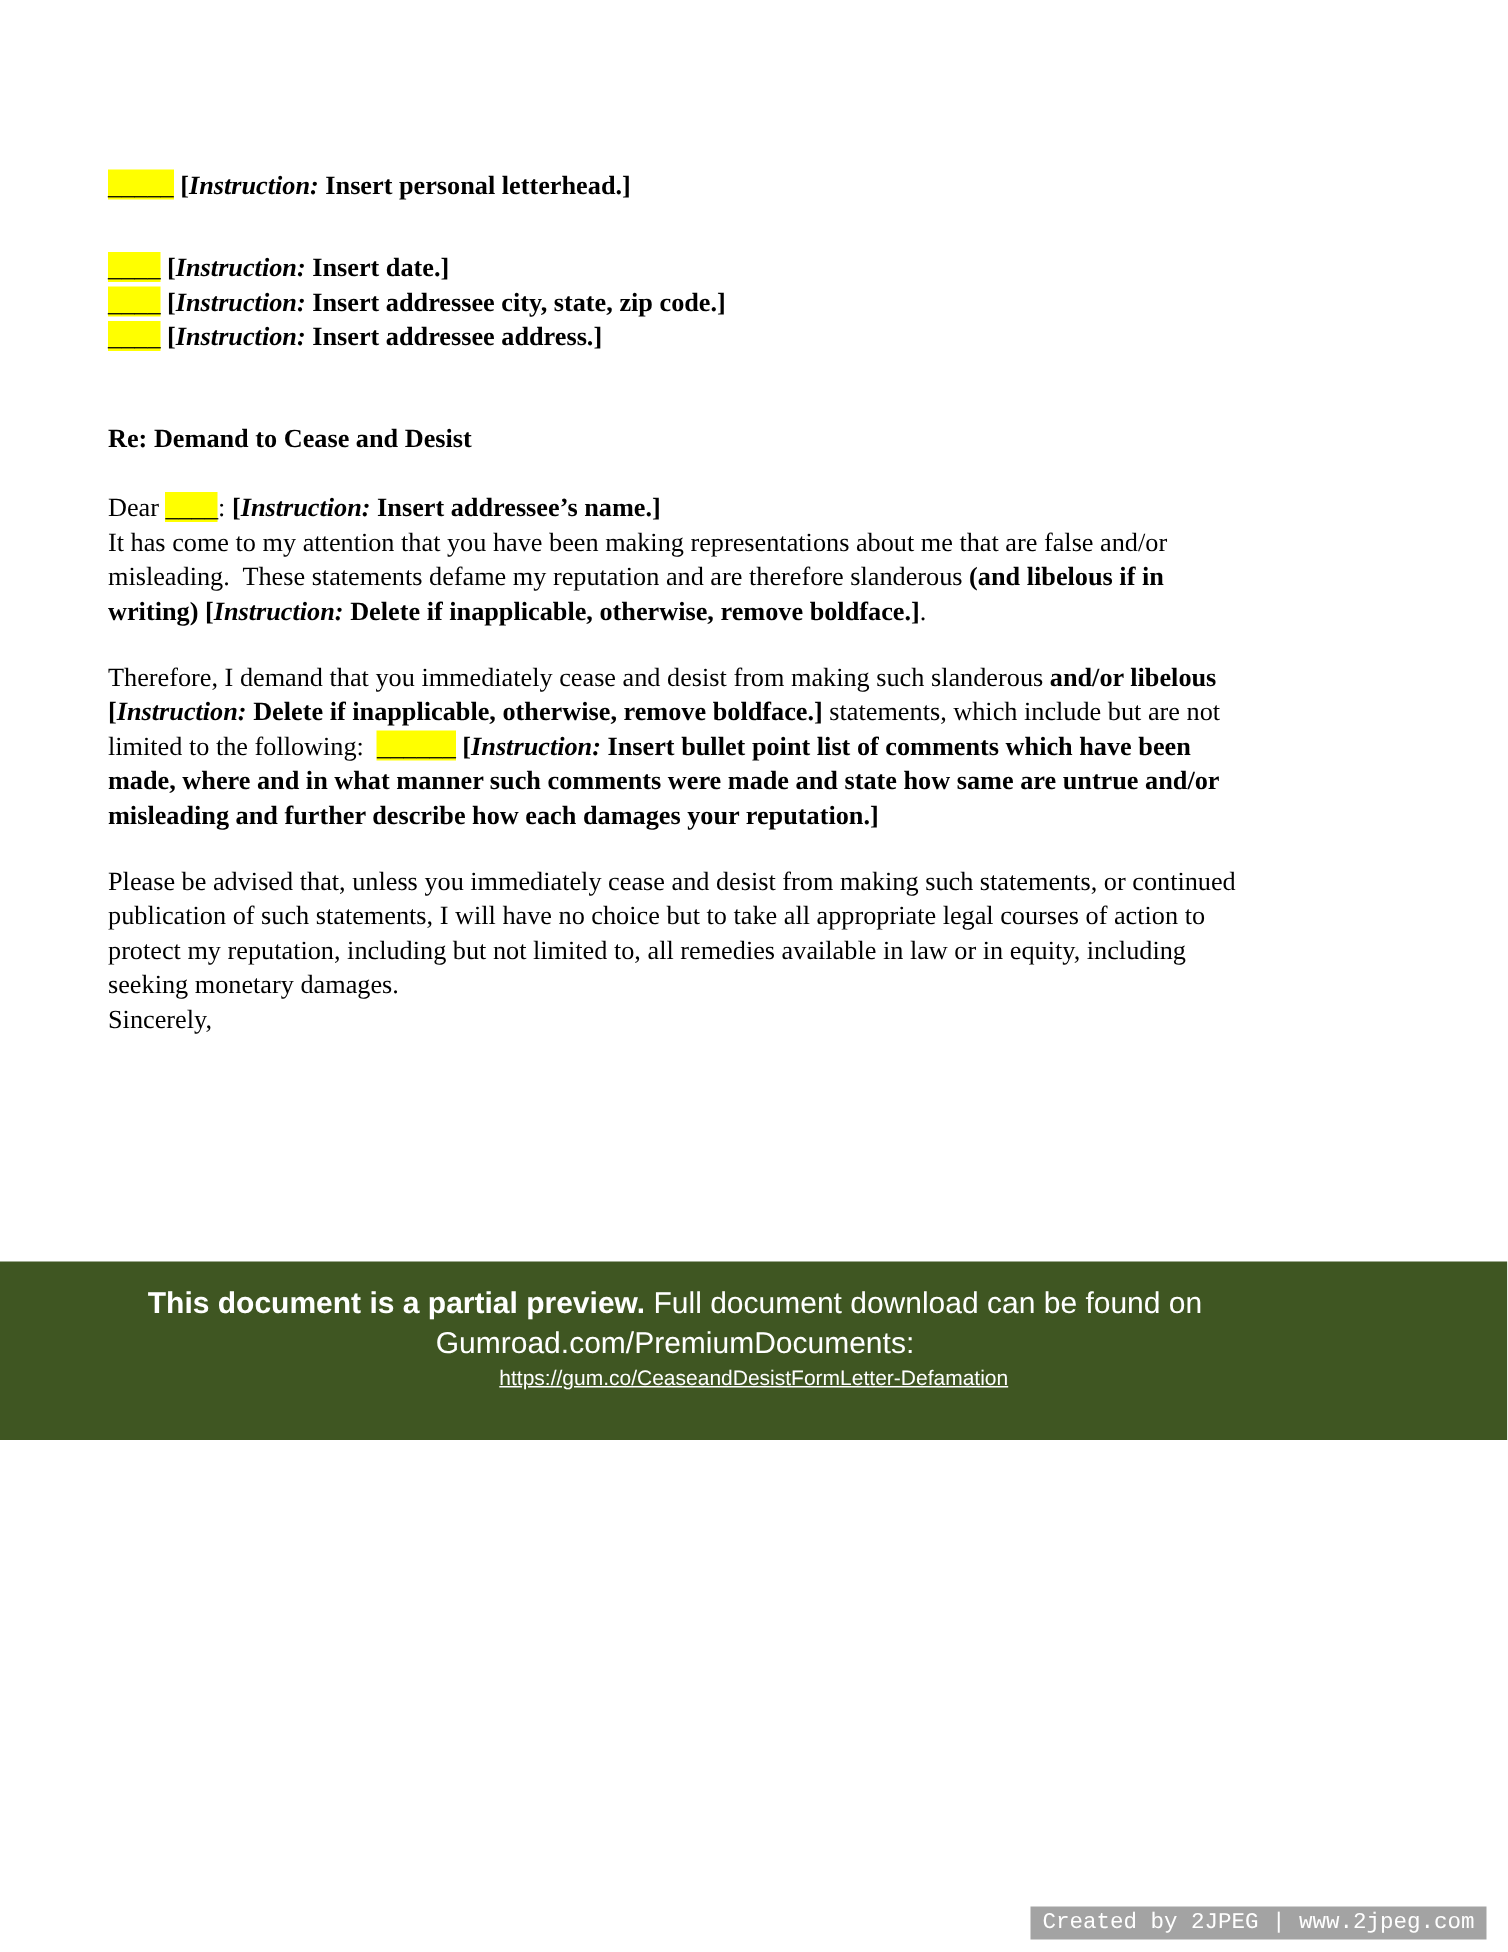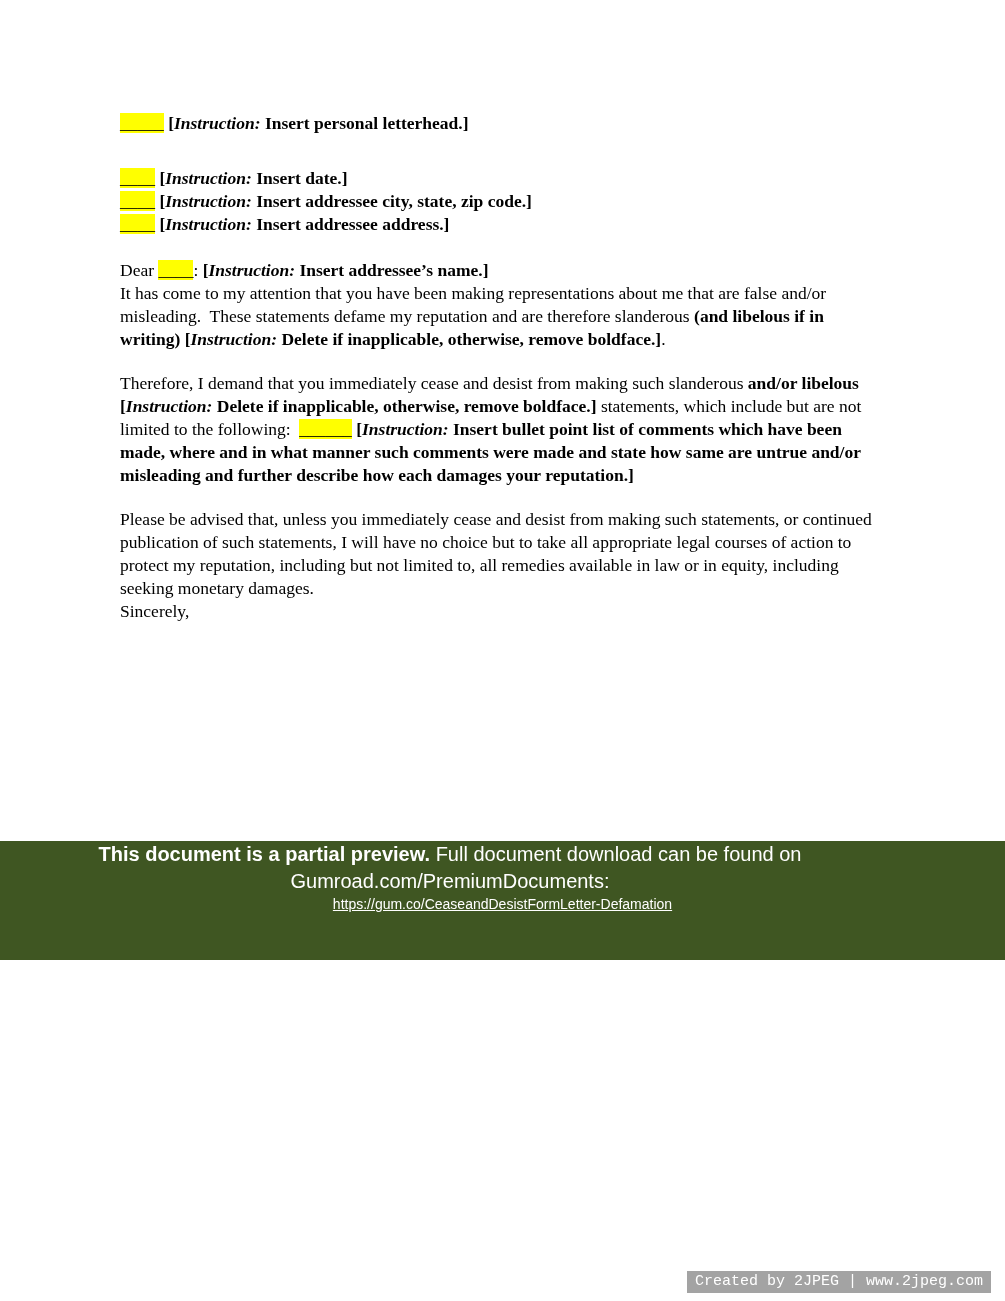--- a/index.html
+++ b/index.html
@@ -10,21 +10,21 @@
   .page {
     position: relative;
     width: 1005px;
     height: 1301px;
     background: #ffffff;
     overflow: hidden;
     font-family: "Liberation Serif", serif;
     color: #000000;
   }
   .letter {
-    padding: 112px 120px 0 120px;
+    padding: 112px 120px 0 72px;
     width: 765px;
   }
   .line, .para {
     margin: 0;
     font-size: 17.5px;
     line-height: 23px;
     white-space: pre-wrap;
   }
   .bold { font-weight: bold; }
   .italic { font-style: italic; }
@@ -38,20 +38,21 @@
   .m-para { }
   .m-para2 { margin-top: 21px; }
 
   .banner {
     position: absolute;
     top: 841px;
     left: 0;
     width: 100%;
     height: 119px;
     box-sizing: border-box;
+    padding-top: 15px;
     background: var(--banner-bg, #3f5622);
     color: var(--banner-text, #ffffff);
     text-align: center;
     font-family: "Liberation Sans", sans-serif;
   }
   .banner p { margin: 0; }
   .banner-text {
     font-size: 20px;
     line-height: 27px;
     max-width: 900px;
@@ -79,20 +80,21 @@
 </head>
 <body>
 
 <div class="page">
 
   <div class="letter">
     <p class="line"><span class="highlight">_____</span><span class="bold"> [</span><span class="bold italic">Instruction:</span><span class="bold"> Insert personal letterhead.]</span></p>
     <p class="line m-date"><span class="highlight">____</span><span class="bold"> [</span><span class="bold italic">Instruction:</span><span class="bold"> Insert date.]</span></p>
     <p class="line"><span class="highlight">____</span><span class="bold"> [</span><span class="bold italic">Instruction:</span><span class="bold"> Insert addressee city, state, zip code.]</span></p>
     <p class="line"><span class="highlight">____</span><span class="bold"> [</span><span class="bold italic">Instruction:</span><span class="bold"> Insert addressee address.]</span></p>
+    <p class="line m-subject"><span class="bold">Re: Demand to Cease and Desist</span></p>
     <p class="line m-salutation"><span>Dear </span><span class="highlight">____</span><span>: </span><span class="bold">[</span><span class="bold italic">Instruction:</span><span class="bold"> Insert addressee’s name.]</span></p>
     <p class="para m-para"><span>It has come to my attention that you have been making representations about me that are false and/or misleading.  These statements defame my reputation and are therefore slanderous </span><span class="bold">(and libelous if in writing) [</span><span class="bold italic">Instruction:</span><span class="bold"> Delete if inapplicable, otherwise, remove boldface.]</span><span>.</span></p>
     <p class="para m-para2"><span>Therefore, I demand that you immediately cease and desist from making such slanderous </span><span class="bold">and/or libelous [</span><span class="bold italic">Instruction:</span><span class="bold"> Delete if inapplicable, otherwise, remove boldface.]</span><span> statements, which include but are not limited to the following:  </span><span class="highlight">______</span><span class="bold"> [</span><span class="bold italic">Instruction:</span><span class="bold"> Insert bullet point list of comments which have been made, where and in what manner such comments were made and state how same are untrue and/or misleading and further describe how each damages your reputation.]</span></p>
     <p class="para m-para2"><span>Please be advised that, unless you immediately cease and desist from making such statements, or continued publication of such statements, I will have no choice but to take all appropriate legal courses of action to protect my reputation, including but not limited to, all remedies available in law or in equity, including seeking monetary damages.</span></p>
     <p class="line m-para"><span>Sincerely,</span></p>
   </div>
 
   <div class="banner">
     <p class="banner-text"><span class="bold">This document is a partial preview.</span><span> Full document download can be found on Gumroad.com/PremiumDocuments:</span></p>
     <p class="banner-link-line"><a class="banner-link" href="#">https://gum.co/CeaseandDesistFormLetter-Defamation</a></p>

